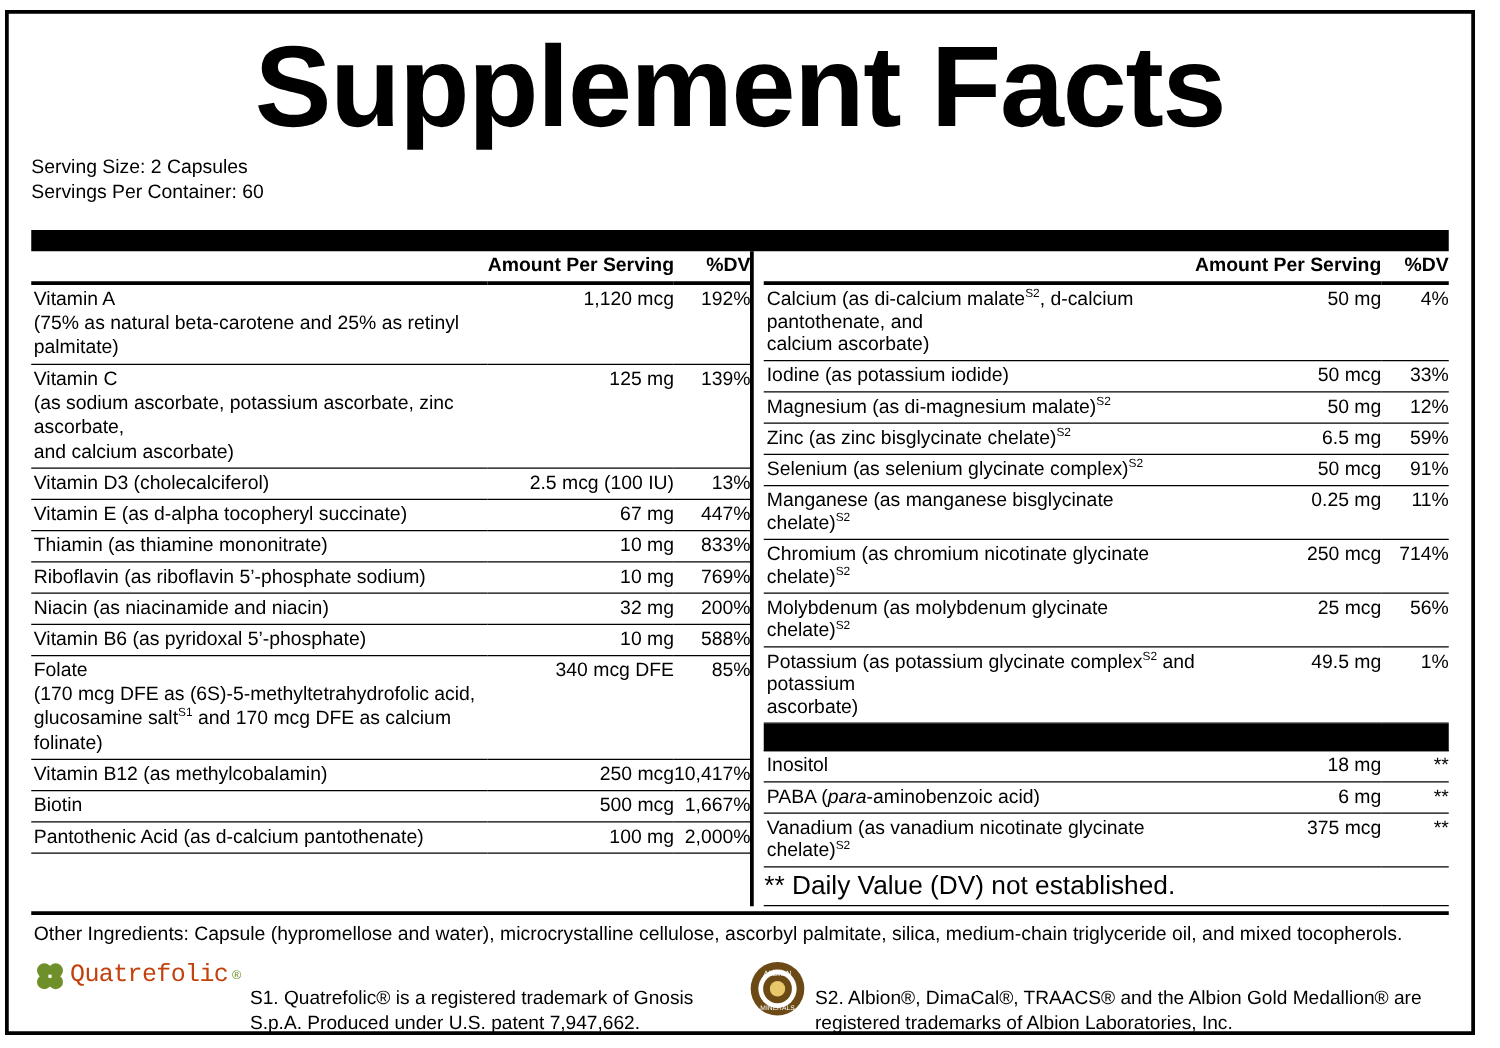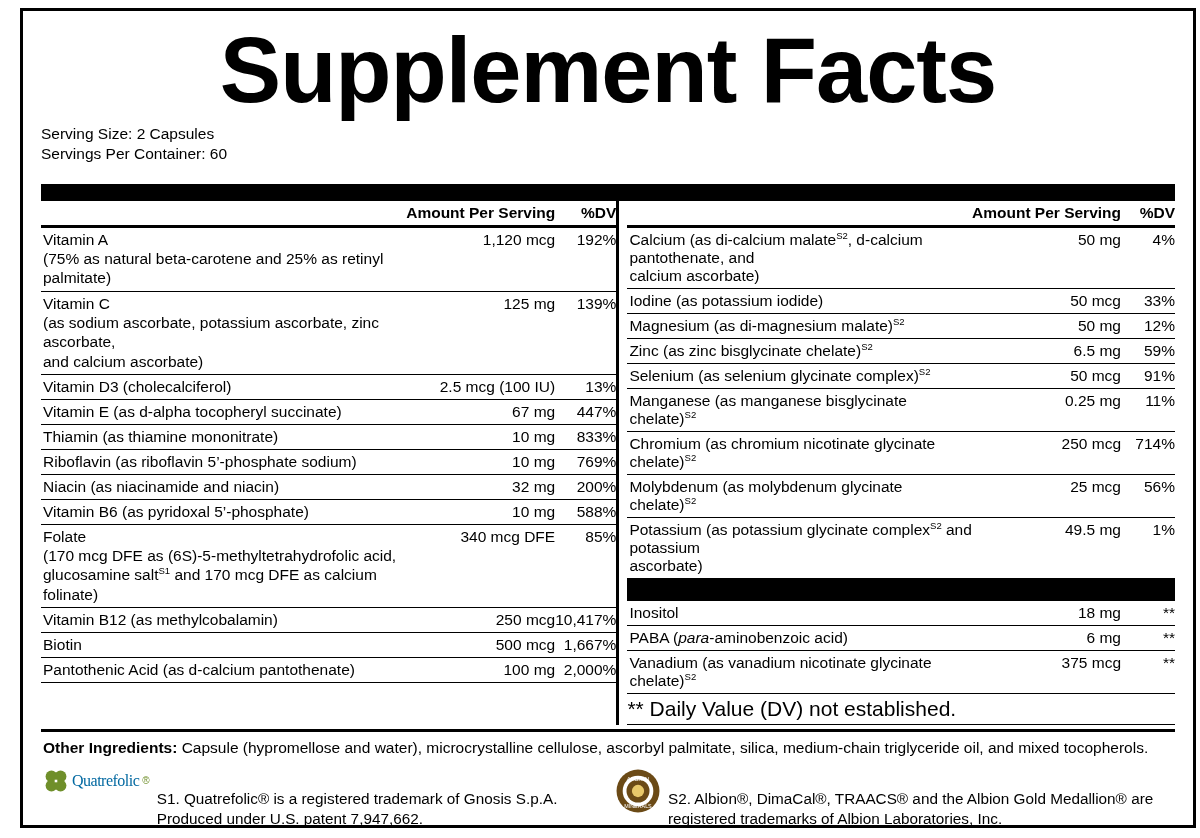--- a/index.html
+++ b/index.html
@@ -13,21 +13,21 @@
   }
   .page {
     position: relative;
     width: 1200px;
     height: 838px;
     background: #ffffff;
     box-sizing: border-box;
   }
   .panel {
     position: absolute;
-    left: 20px;
+    left: 4px;
     top: 8px;
     width: 1176px;
     height: 820px;
     border: 3px solid #000;
     box-sizing: border-box;
     padding: 0;
   }
   .inner {
     position: relative;
     width: 100%;
@@ -129,21 +129,21 @@
   
   .bottom-rule {
     border-top: 3px solid #000;
     margin: 4px 0 0 0;
   }
   .other {
     font-size: 15.5px;
     line-height: 1.3;
     padding: 6px 2px 4px 2px;
   }
-  .other b { font-weight: bold; }
+  .other b { font-weight: normal; }
 
   .trademarks {
     display: flex;
     gap: 14px;
     padding: 6px 2px 0 2px;
     font-size: 15.3px;
     line-height: 1.28;
   }
   .tm-block {
     display: flex;
@@ -159,23 +159,23 @@
     gap: 3px;
     white-space: nowrap;
     flex: 0 0 auto;
   }
   .clover {
     width: 26px;
     height: 26px;
     flex: 0 0 auto;
   }
   .quat-word {
-    font-size: 16px;
-    color: #0369a1;
-    font-family: Liberation Serif, serif;
+    font-size: 20px;
+    color: #c2410c;
+    font-family: Liberation Mono, monospace;
     letter-spacing: -0.5px;
   }
   .quat-reg { font-size: 10px; vertical-align: super; color: #6f8f2a; }
 
   .albion-seal {
     width: 46px;
     height: 46px;
     flex: 0 0 auto;
   }
 </style>

